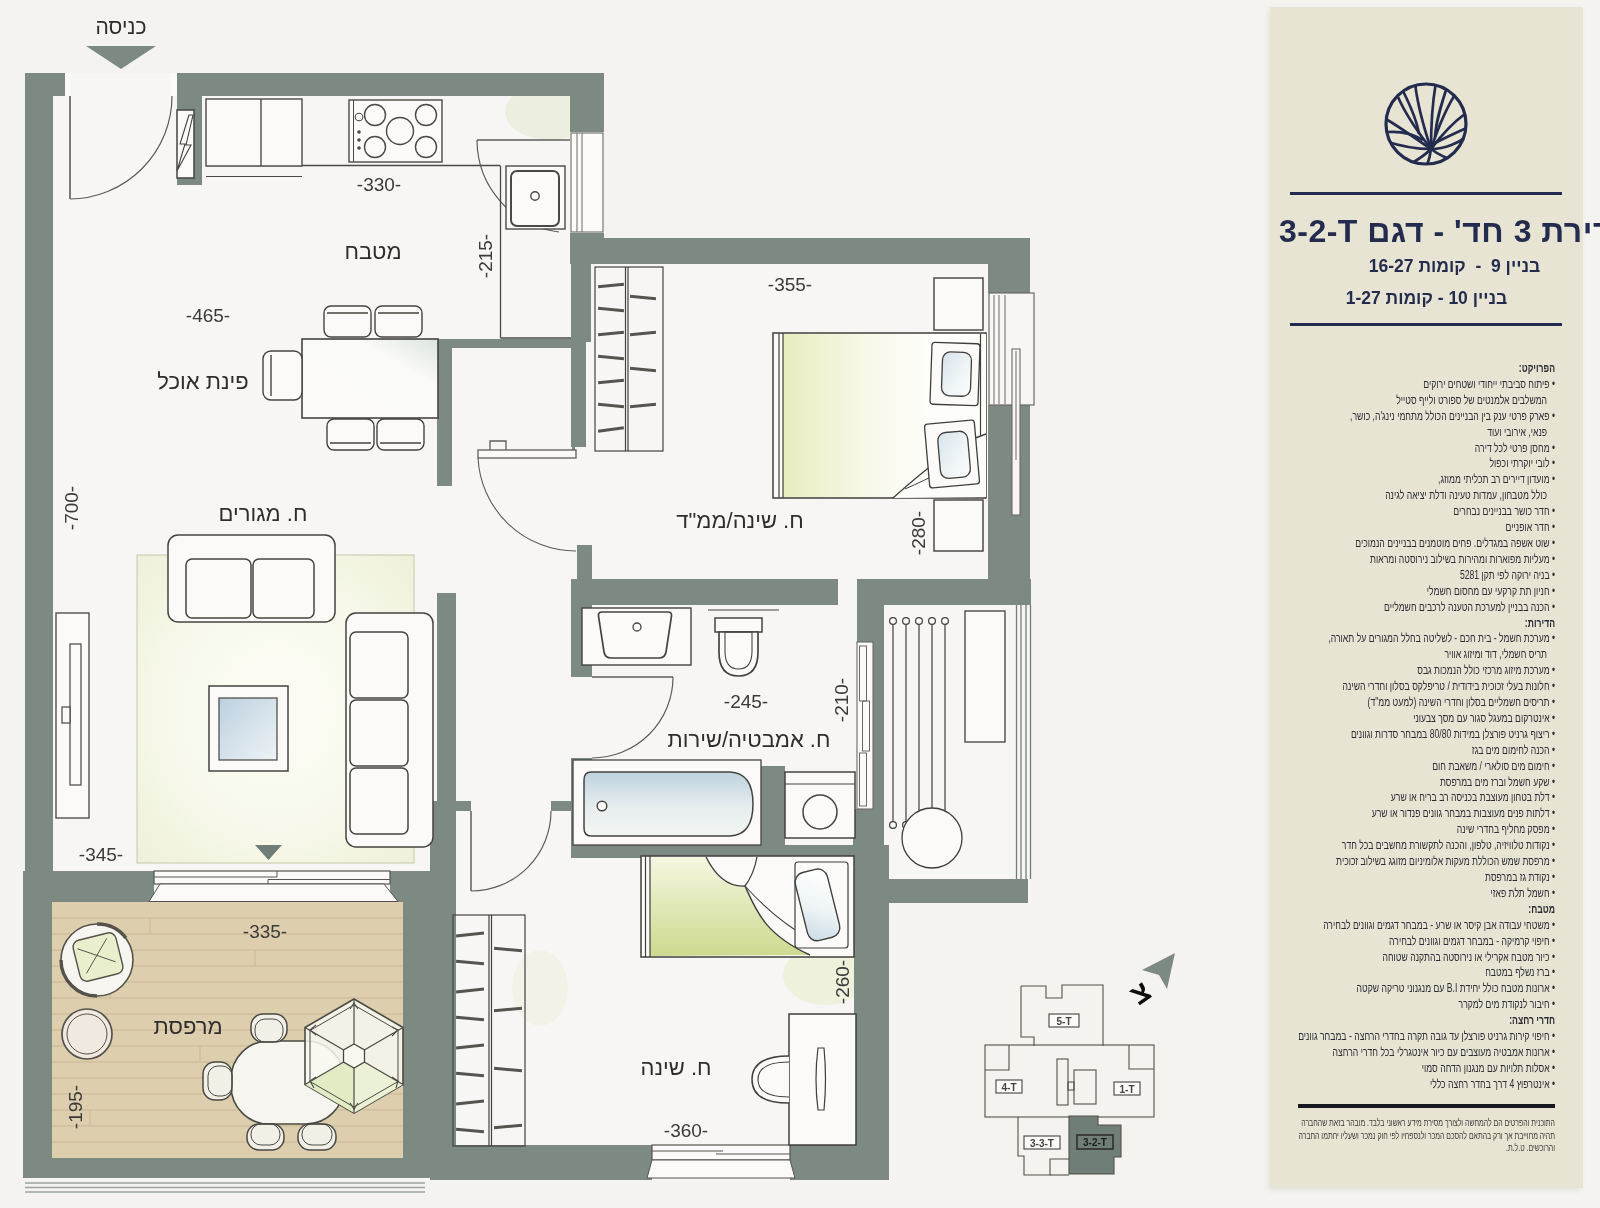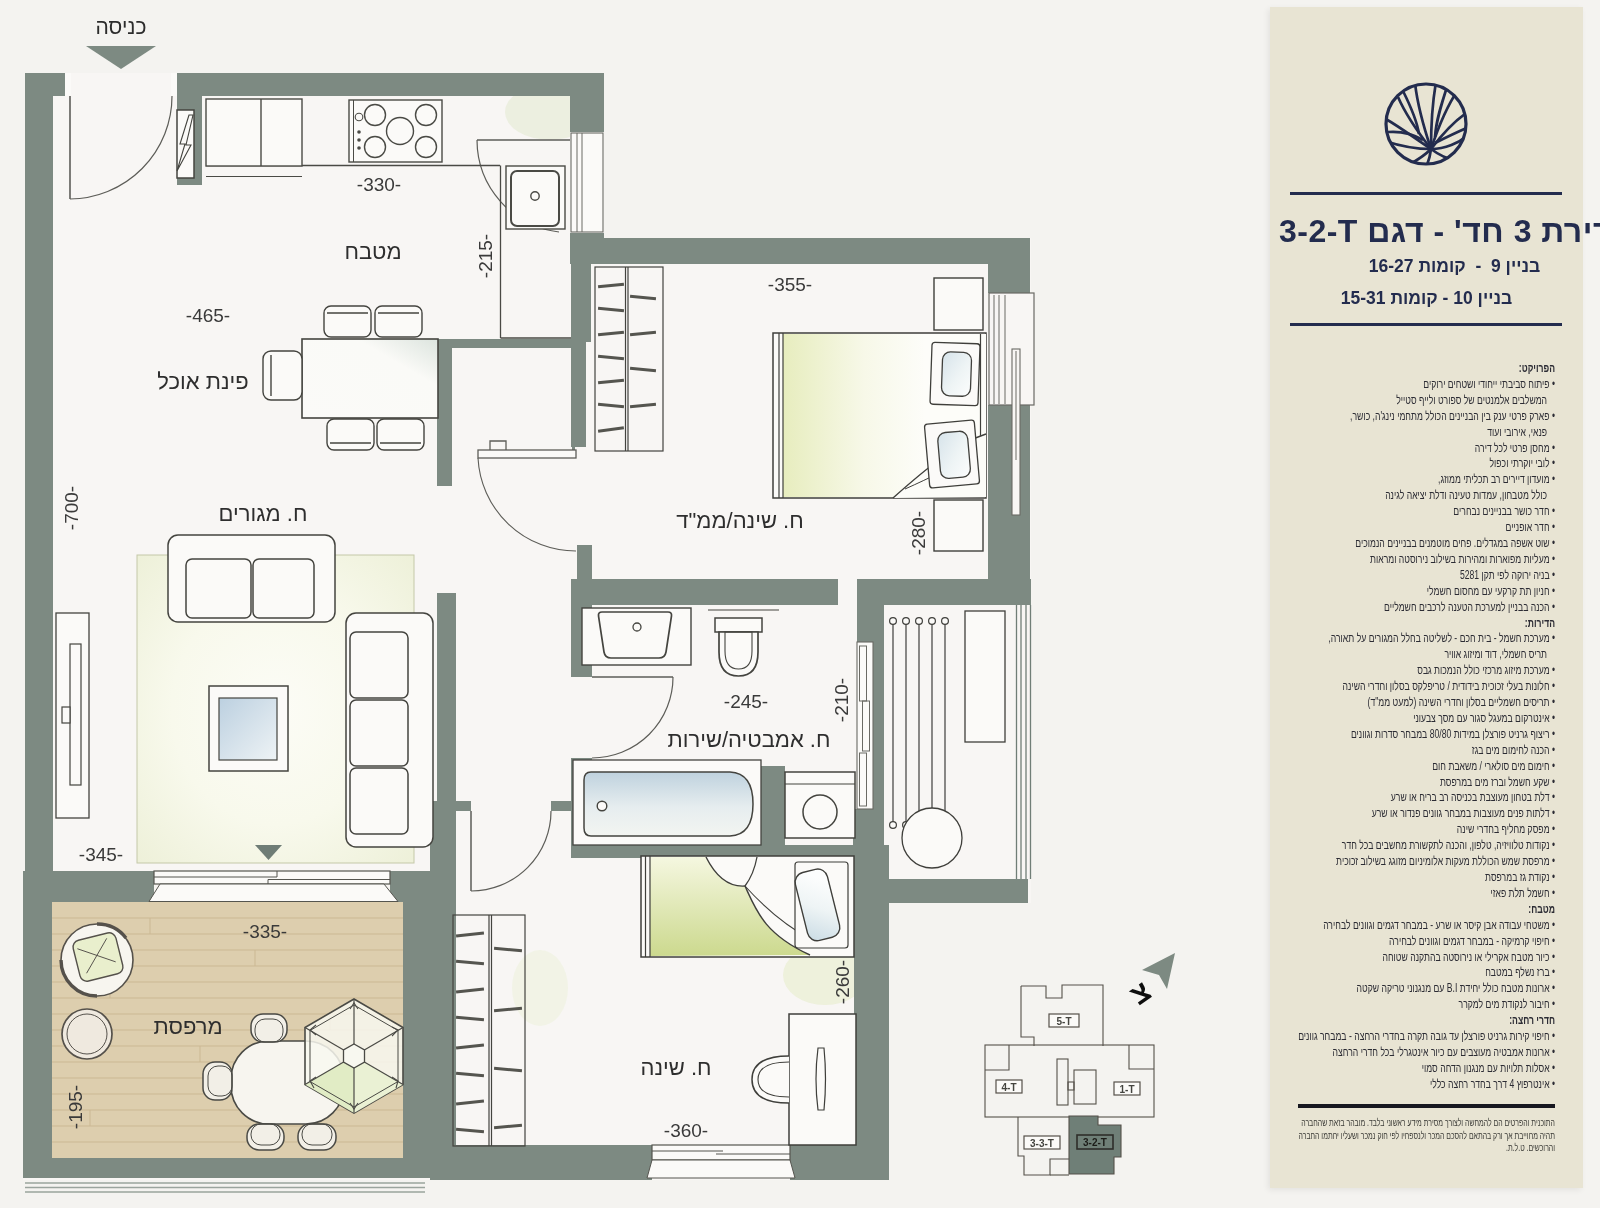--- a/index.html
+++ b/index.html
@@ -669,21 +669,21 @@
     </g>
     <circle cx="43" cy="43" r="40" fill="none" stroke="#232c4e" stroke-width="3.2"></circle>
   </svg>
 
   <div class="hr" style="top:185px;"></div>
 
   <div class="title">דירת 3 חד' - דגם <span dir="ltr">3-2-T</span></div>
 
   <div class="sub" style="top:249px;margin-left:28px;">בניין 9&nbsp; - &nbsp;קומות 16-27</div>
 
-  <div class="sub" style="top:281px;">בניין 10 - קומות 15-31</div>
+  <div class="sub" style="top:281px;">בניין 10 - קומות 1-27</div>
 
   <div class="hr" style="top:316px;"></div>
 
   <div class="body-text">
     <div class="h">הפרויקט:</div>
     <div>• פיתוח סביבתי ייחודי ושטחים ירוקים</div>
     <div class="c">המשלבים אלמנטים של ספורט ולייף סטייל</div>
     <div>• פארק פרטי ענק בין הבניינים הכולל מתחמי נינג'ה, כושר,</div>
     <div class="c">פנאי, אירובי ועוד</div>
     <div>• מחסן פרטי לכל דירה</div>

